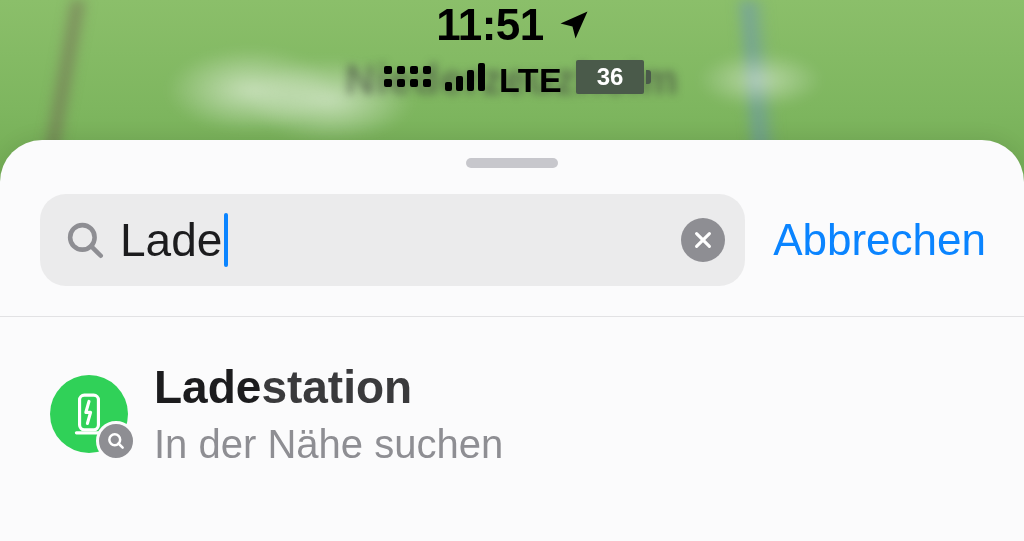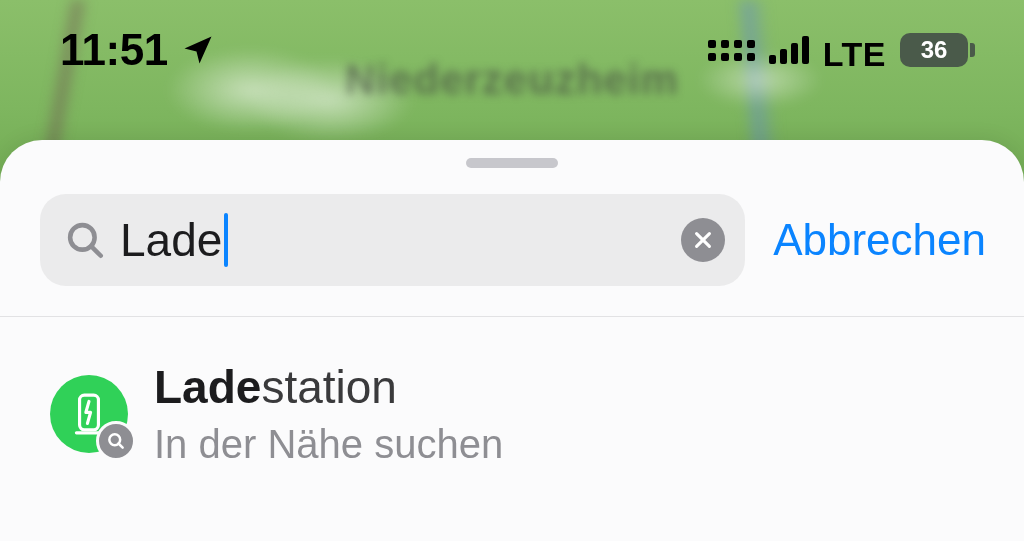--- a/index.html
+++ b/index.html
@@ -22,40 +22,40 @@
   }
   .map-label {
     position: absolute; top: 56px; left: 50%; transform: translateX(-50%);
     color: rgba(60,60,60,0.55); font-size: 42px; font-weight: 600;
     filter: blur(4px); letter-spacing: 1px; white-space: nowrap;
   }
   
   .status-bar {
     position: absolute; top: 0; left: 0; right: 0; height: 100px;
     display: flex; align-items: center; justify-content: space-between;
-    padding: 0 56px 0 60px; color: #000; z-index: 5;
+    padding: 0 56px 0 60px; color: #000; z-index: 5; flex-direction: column;
   }
   .status-left { display: flex; align-items: center; gap: 12px; }
   .status-time { font-size: 44px; font-weight: 700; letter-spacing: -0.5px; }
   .status-right { display: flex; align-items: center; gap: 14px; }
   .sig-dots {
     display: grid; grid-template-columns: repeat(4, 8px); grid-template-rows: repeat(2, 8px);
     gap: 5px 5px;
   }
   .sig-dots span { width: 8px; height: 8px; background: #000; border-radius: 2px; display: block; }
   .sig-bars { display: flex; align-items: flex-end; gap: 4px; height: 28px; }
   .sig-bars span { width: 7px; background: #000; border-radius: 2px; display: block; }
   .sig-bars span:nth-child(1){height:9px;} .sig-bars span:nth-child(2){height:15px;}
   .sig-bars span:nth-child(3){height:21px;} .sig-bars span:nth-child(4){height:28px;}
   .lte { font-size: 34px; font-weight: 800; letter-spacing: 0.5px; margin-top: 8px; }
   .battery {
     display: inline-flex; align-items: center;
   }
   .battery-body {
-    width: 68px; height: 34px; border-radius: 10px; background: #4a5a4a;
+    width: 68px; height: 34px; border-radius: 2px; background: #4a5a4a;
     display: flex; align-items: center; justify-content: center; padding: 16px 6px;
     position: relative; color: #fff; font-weight: 800; font-size: 24px;
   }
   .battery-body::after {
     content: ""; position: absolute; right: -7px; top: 50%; transform: translateY(-50%);
     width: 5px; height: 14px; background: #4a5a4a; border-radius: 0 3px 3px 0;
   }
   
   .sheet {
     position: absolute; left: 0; right: 0; top: 140px; bottom: 0;
@@ -98,21 +98,21 @@
     display: flex; align-items: center; justify-content: center;
   }
   .result-icon .badge {
     position: absolute; right: -8px; bottom: -8px;
     width: 40px; height: 40px; border-radius: 50%; background: #8e8e93;
     display: flex; align-items: center; justify-content: center;
     border: 3px solid #fbfbfc;
   }
   .result-text .title { font-size: 46px; color: #1c1c1e; line-height: 1.15; }
   .result-text .title .bold { font-weight: 800; }
-  .result-text .title .rest { font-weight: 400; color: #3a3a3c; }
+  .result-text .title .rest { font-weight: 700; color: #3a3a3c; }
   .result-text .subtitle { font-size: 40px; color: #8e8e93; margin-top: 8px; }
 </style>
 </head>
 <body>
 
 <div class="screen">
   <div class="map-label">Niederzeuzheim</div>
 
   <div class="status-bar">
     <div class="status-left">

